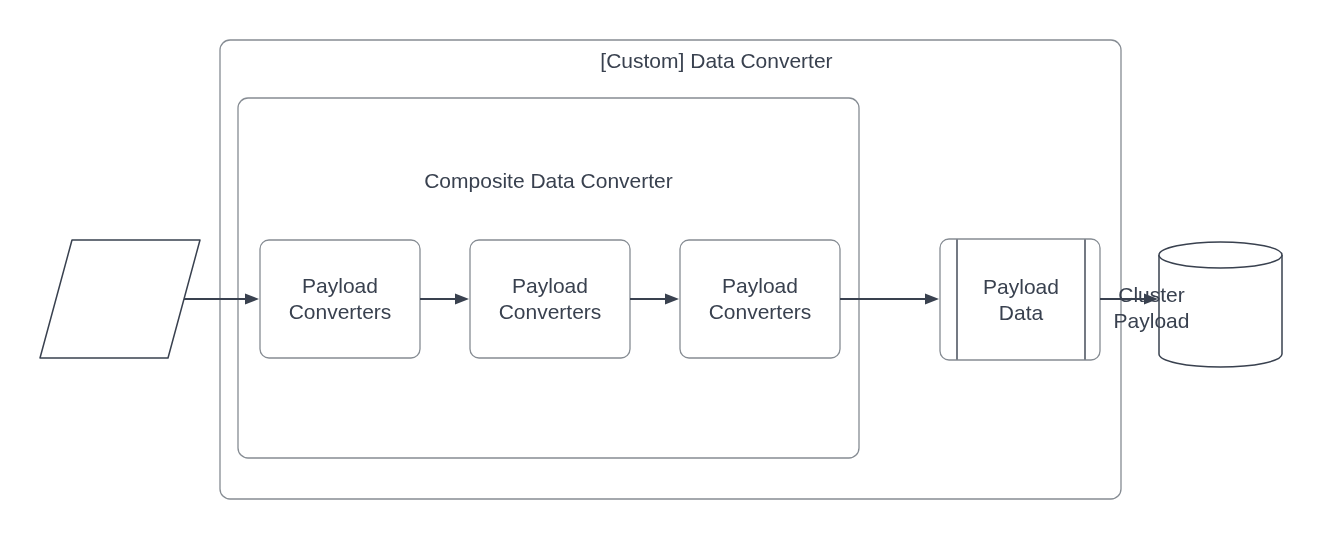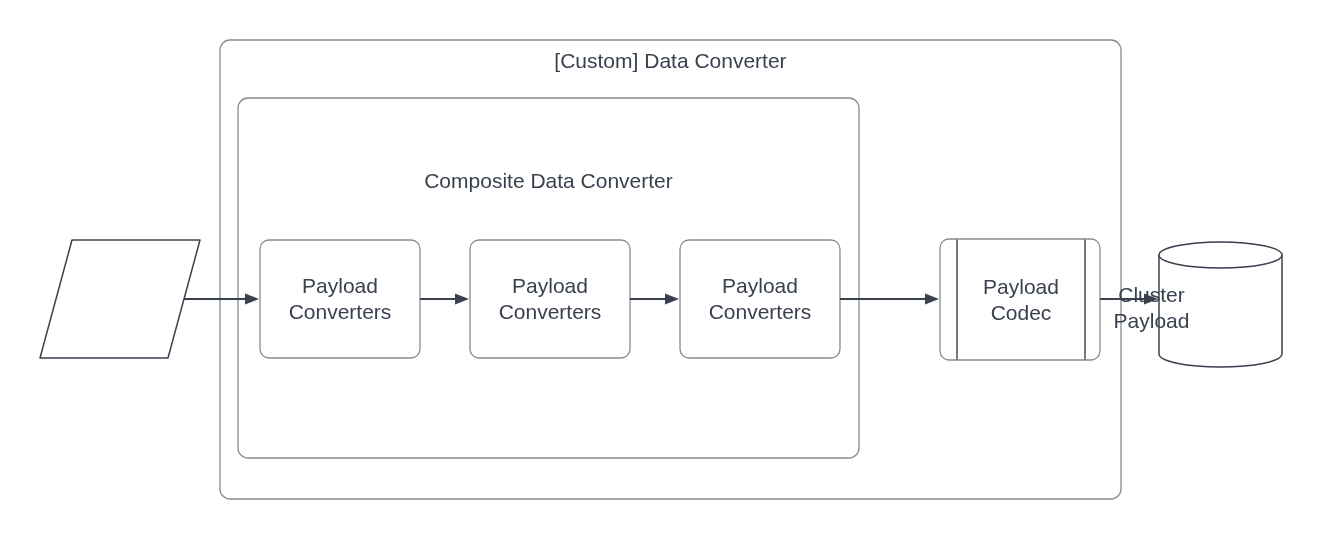--- a/index.html
+++ b/index.html
@@ -88,21 +88,21 @@
         <line x1="840" y1="299" x2="927" y2="299"></line>
         <path d="M 939,299 L 925,293.5 L 925,304.5 Z" stroke="none"></path>
       </g>
       <g>
         <line x1="1100" y1="299" x2="1146" y2="299"></line>
         <path d="M 1158,299 L 1144,293.5 L 1144,304.5 Z" stroke="none"></path>
       </g>
     </g>
   </svg>
 
-  <div class="container-title" style="left:220px; top:48px; width:901px;">[Custom] Data Converter</div>
+  <div class="container-title" style="left:220px; top:48px; width:901px;padding-left:46px;">[Custom] Data Converter</div>
 
   <div class="container-title" style="left:238px; top:140px; width:621px;margin-top:28px;">Composite Data Converter</div>
 
 
   <div class="label" style="left:260px; top:240px; width:160px; height:118px;">
     <span>Payload</span>
     <span>Converters</span>
   </div>
 
   <div class="label" style="left:470px; top:240px; width:160px; height:118px;">
@@ -110,21 +110,21 @@
     <span>Converters</span>
   </div>
 
   <div class="label" style="left:680px; top:240px; width:160px; height:118px;">
     <span>Payload</span>
     <span>Converters</span>
   </div>
 
   <div class="label" style="left:957px; top:239px; width:128px; height:121px;">
     <span>Payload</span>
-    <span>Codec</span>
+    <span>Data</span>
   </div>
 
   <div class="label" style="left:1095px; top:248px; width:113px; height:119px;align-items:center;">
     <span>Cluster</span>
     <span>Payload</span>
   </div>
 
 </div>
 
 </body></html>

